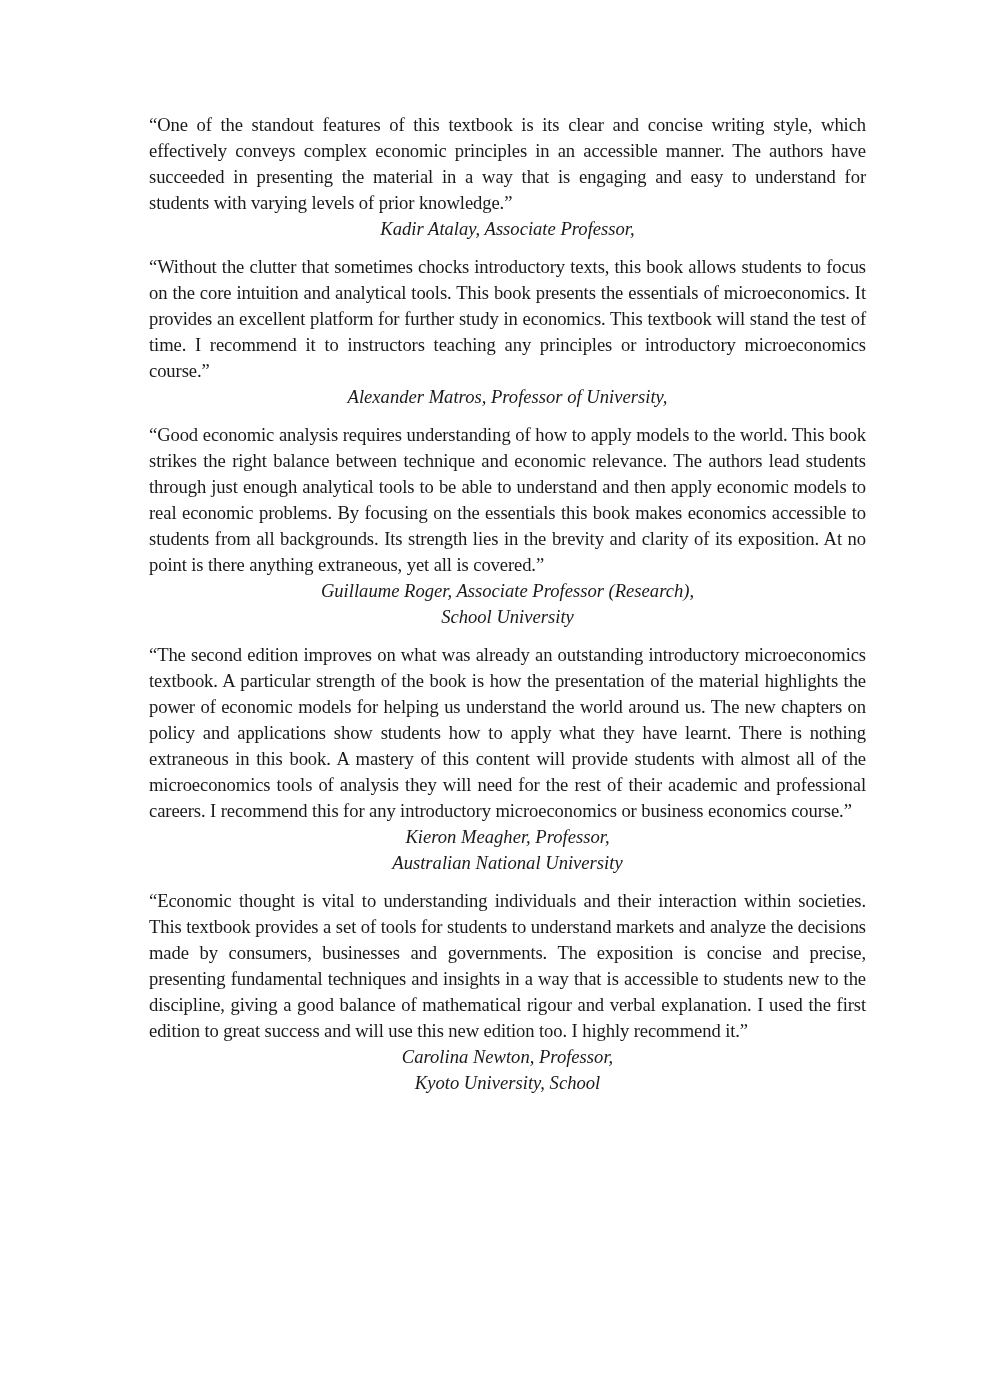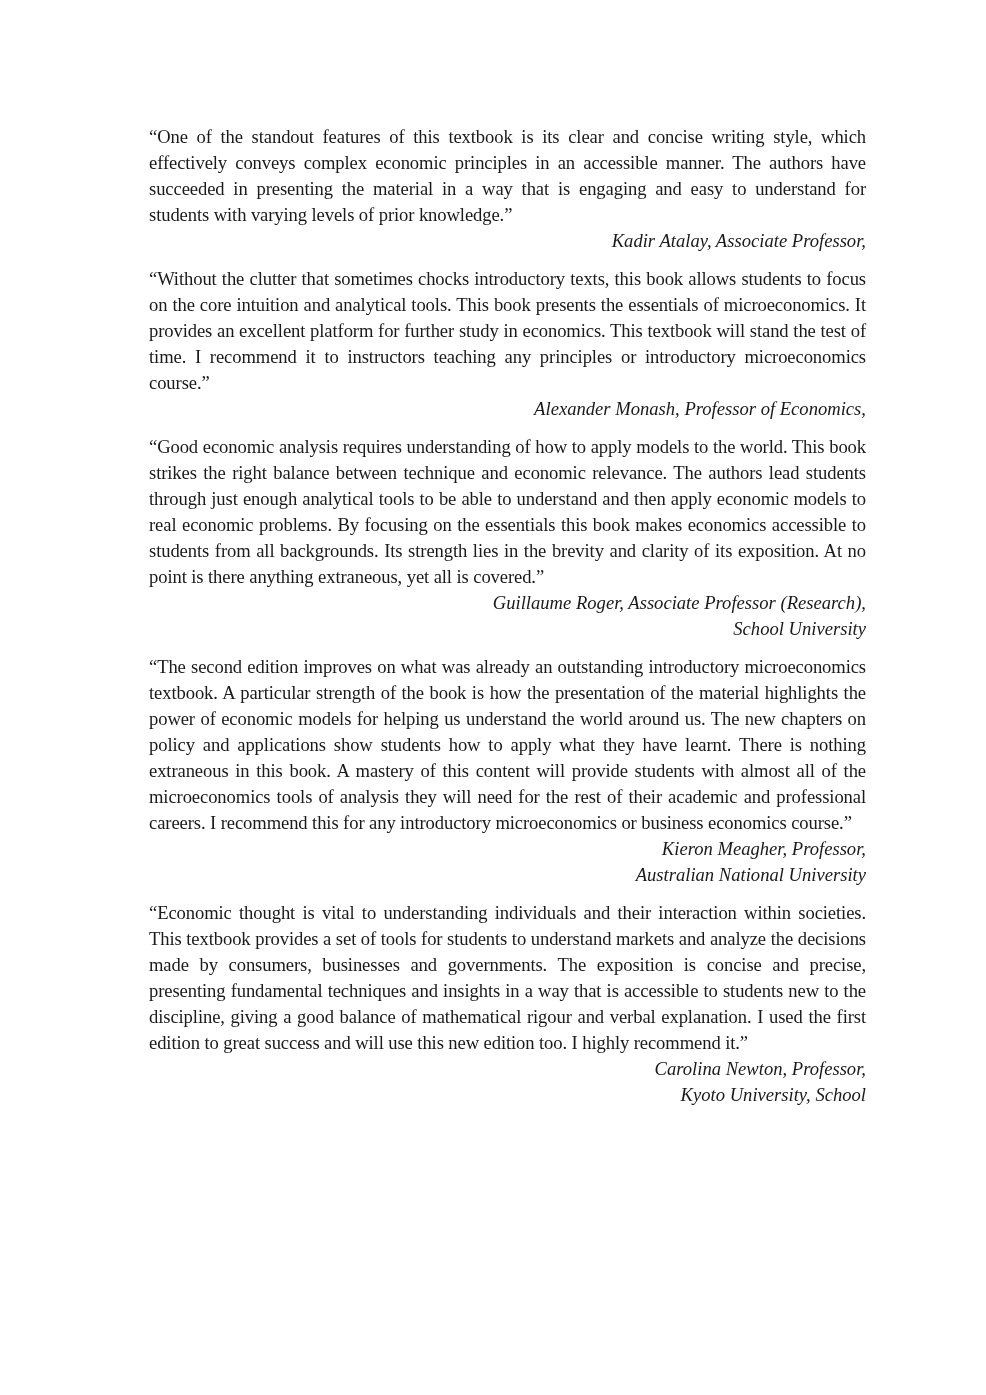--- a/index.html
+++ b/index.html
@@ -9,39 +9,39 @@
     }
     body {
       width: 986px;
       height: 1395px;
       position: relative;
       overflow: hidden;
     }
     .page {
       position: absolute;
       left: 149px;
-      top: 124px;
+      top: 112px;
       width: 717px;
       font-family: "Liberation Serif", "DejaVu Serif", serif;
       font-size: 18.6px;
       line-height: 26px;
       color: #1a1a1a;
     }
     .testimonial {
       margin: 0 0 12px 0;
     }
     .quote {
       margin: 0;
       text-align: justify;
       hyphens: manual;
       letter-spacing: -0.1px;
     }
     .attribution {
       margin: 0;
-      text-align: right;
+      text-align: center;
       font-style: italic;
     }
     .attribution span {
       display: block;
     }
   </style>
 </head>
 <body>
 
 <div class="page">
@@ -49,21 +49,21 @@
   <div class="testimonial">
     <p class="quote">“One of the standout features of this textbook is its clear and concise writing style, which effectively conveys complex economic principles in an accessible manner. The authors have succeeded in presenting the material in a way that is engaging and easy to understand for students with varying levels of prior knowledge.”</p>
     <p class="attribution">
       <span>Kadir Atalay, Associate Professor,</span>
     </p>
   </div>
 
   <div class="testimonial">
     <p class="quote">“Without the clutter that sometimes chocks introductory texts, this book allows stu­dents to focus on the core intuition and analytical tools. This book presents the essentials of microeconomics. It provides an excellent platform for further study in economics. This textbook will stand the test of time. I recommend it to instructors teaching any principles or introductory microeconomics course.”</p>
     <p class="attribution">
-      <span>Alexander Monash, Professor of Economics,</span>
+      <span>Alexander Matros, Professor of University,</span>
     </p>
   </div>
 
   <div class="testimonial">
     <p class="quote">“Good economic analysis requires understanding of how to apply models to the world. This book strikes the right balance between technique and economic relevance. The authors lead students through just enough analytical tools to be able to understand and then apply economic models to real economic problems. By focusing on the essentials this book makes economics accessible to students from all backgrounds. Its strength lies in the brevity and clarity of its exposition. At no point is there anything extraneous, yet all is covered.”</p>
     <p class="attribution">
       <span>Guillaume Roger, Associate Professor (Research),</span>
       <span>School University</span>
     </p>
   </div>

